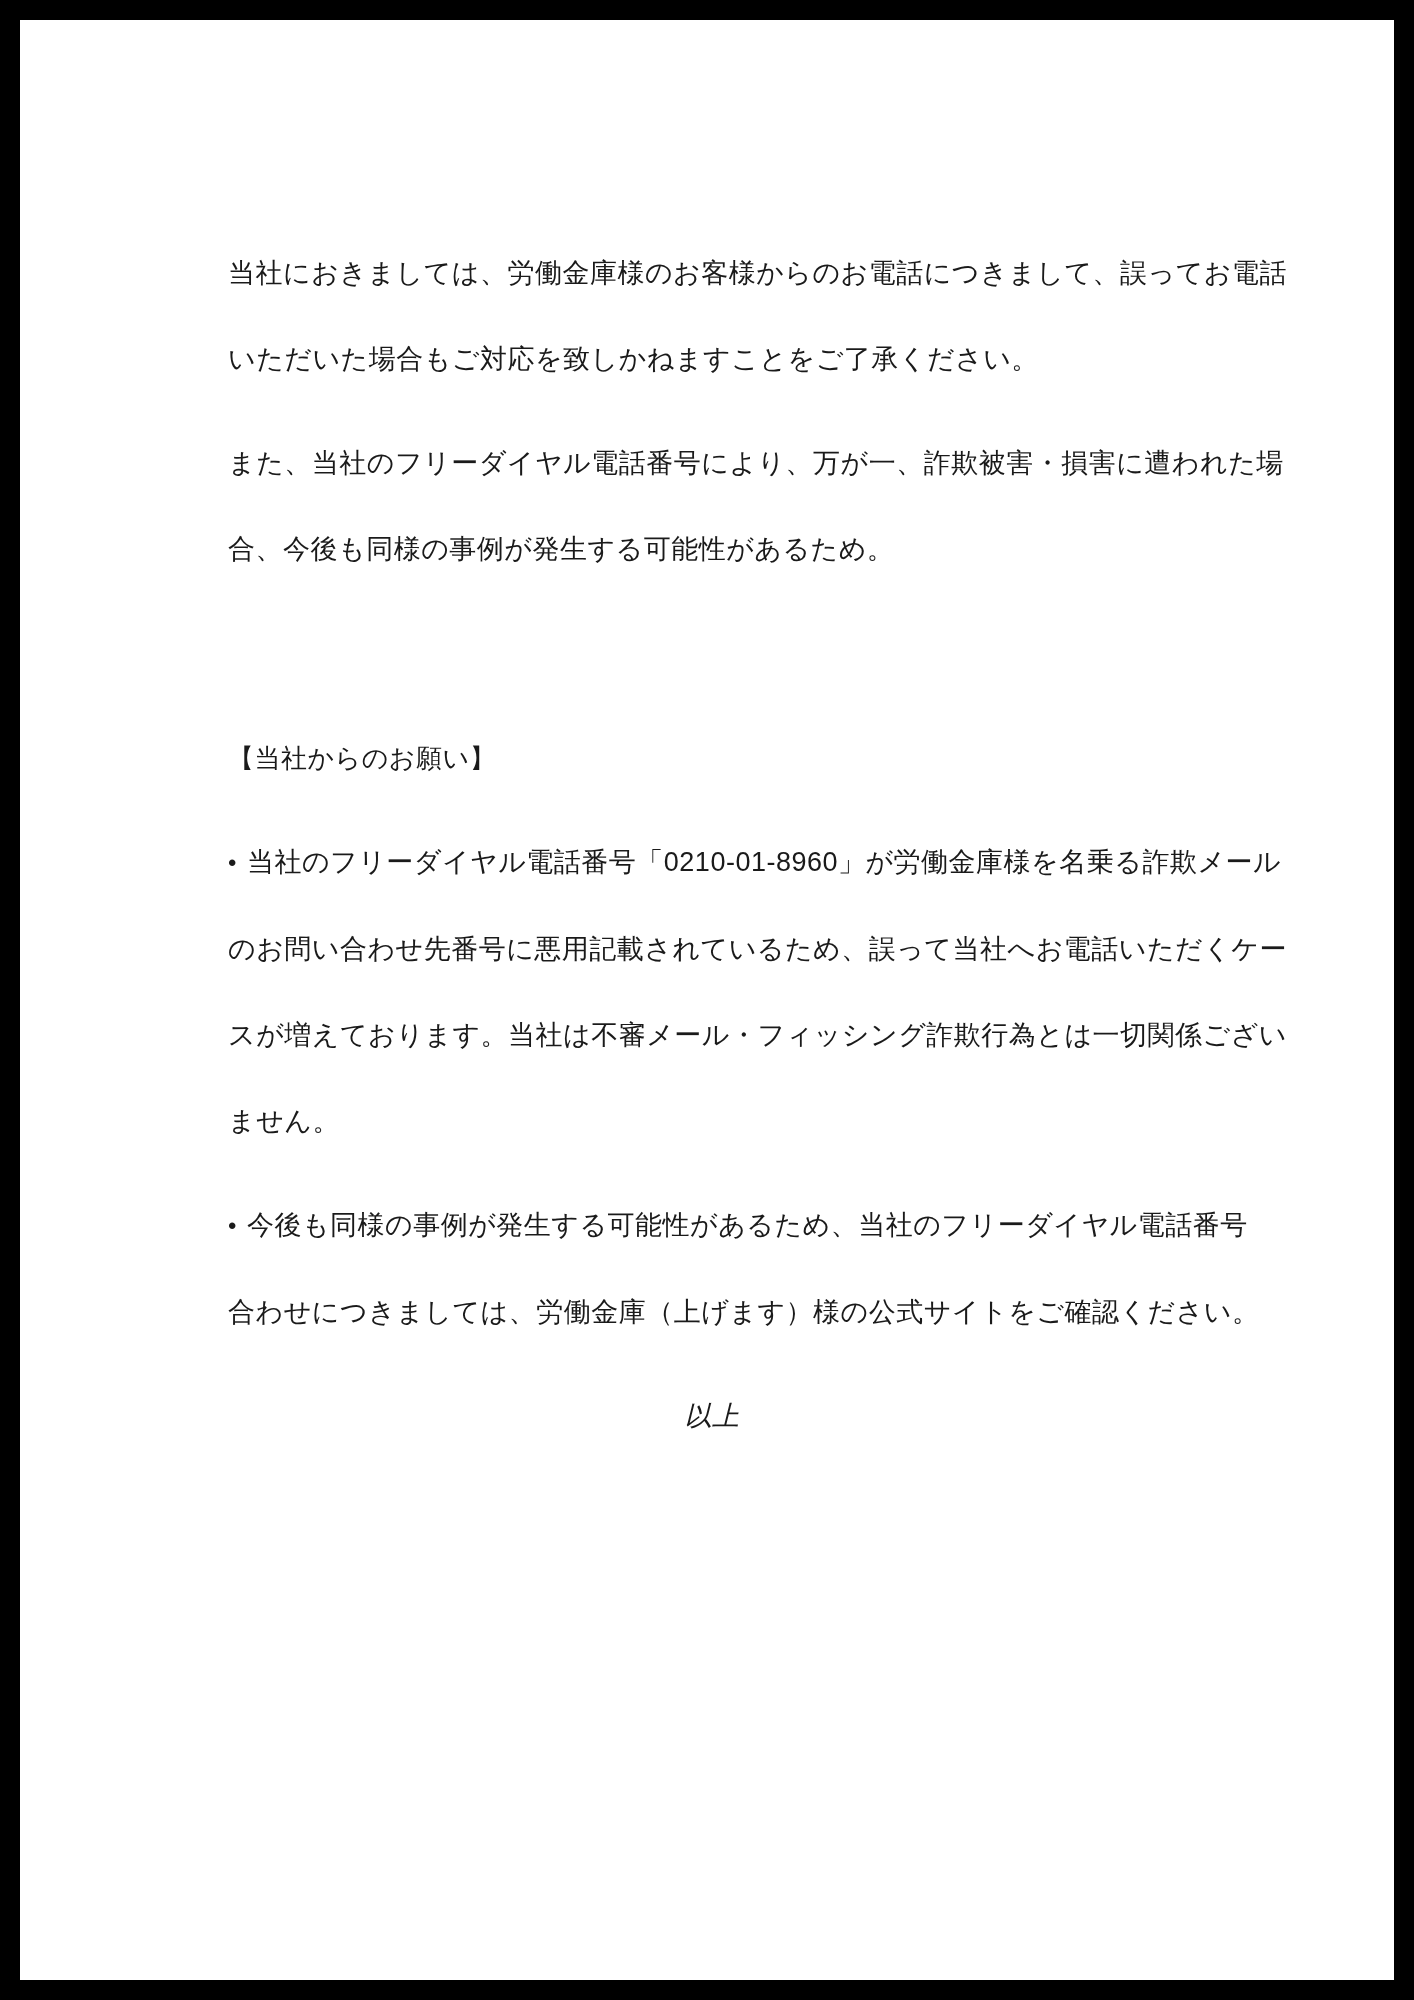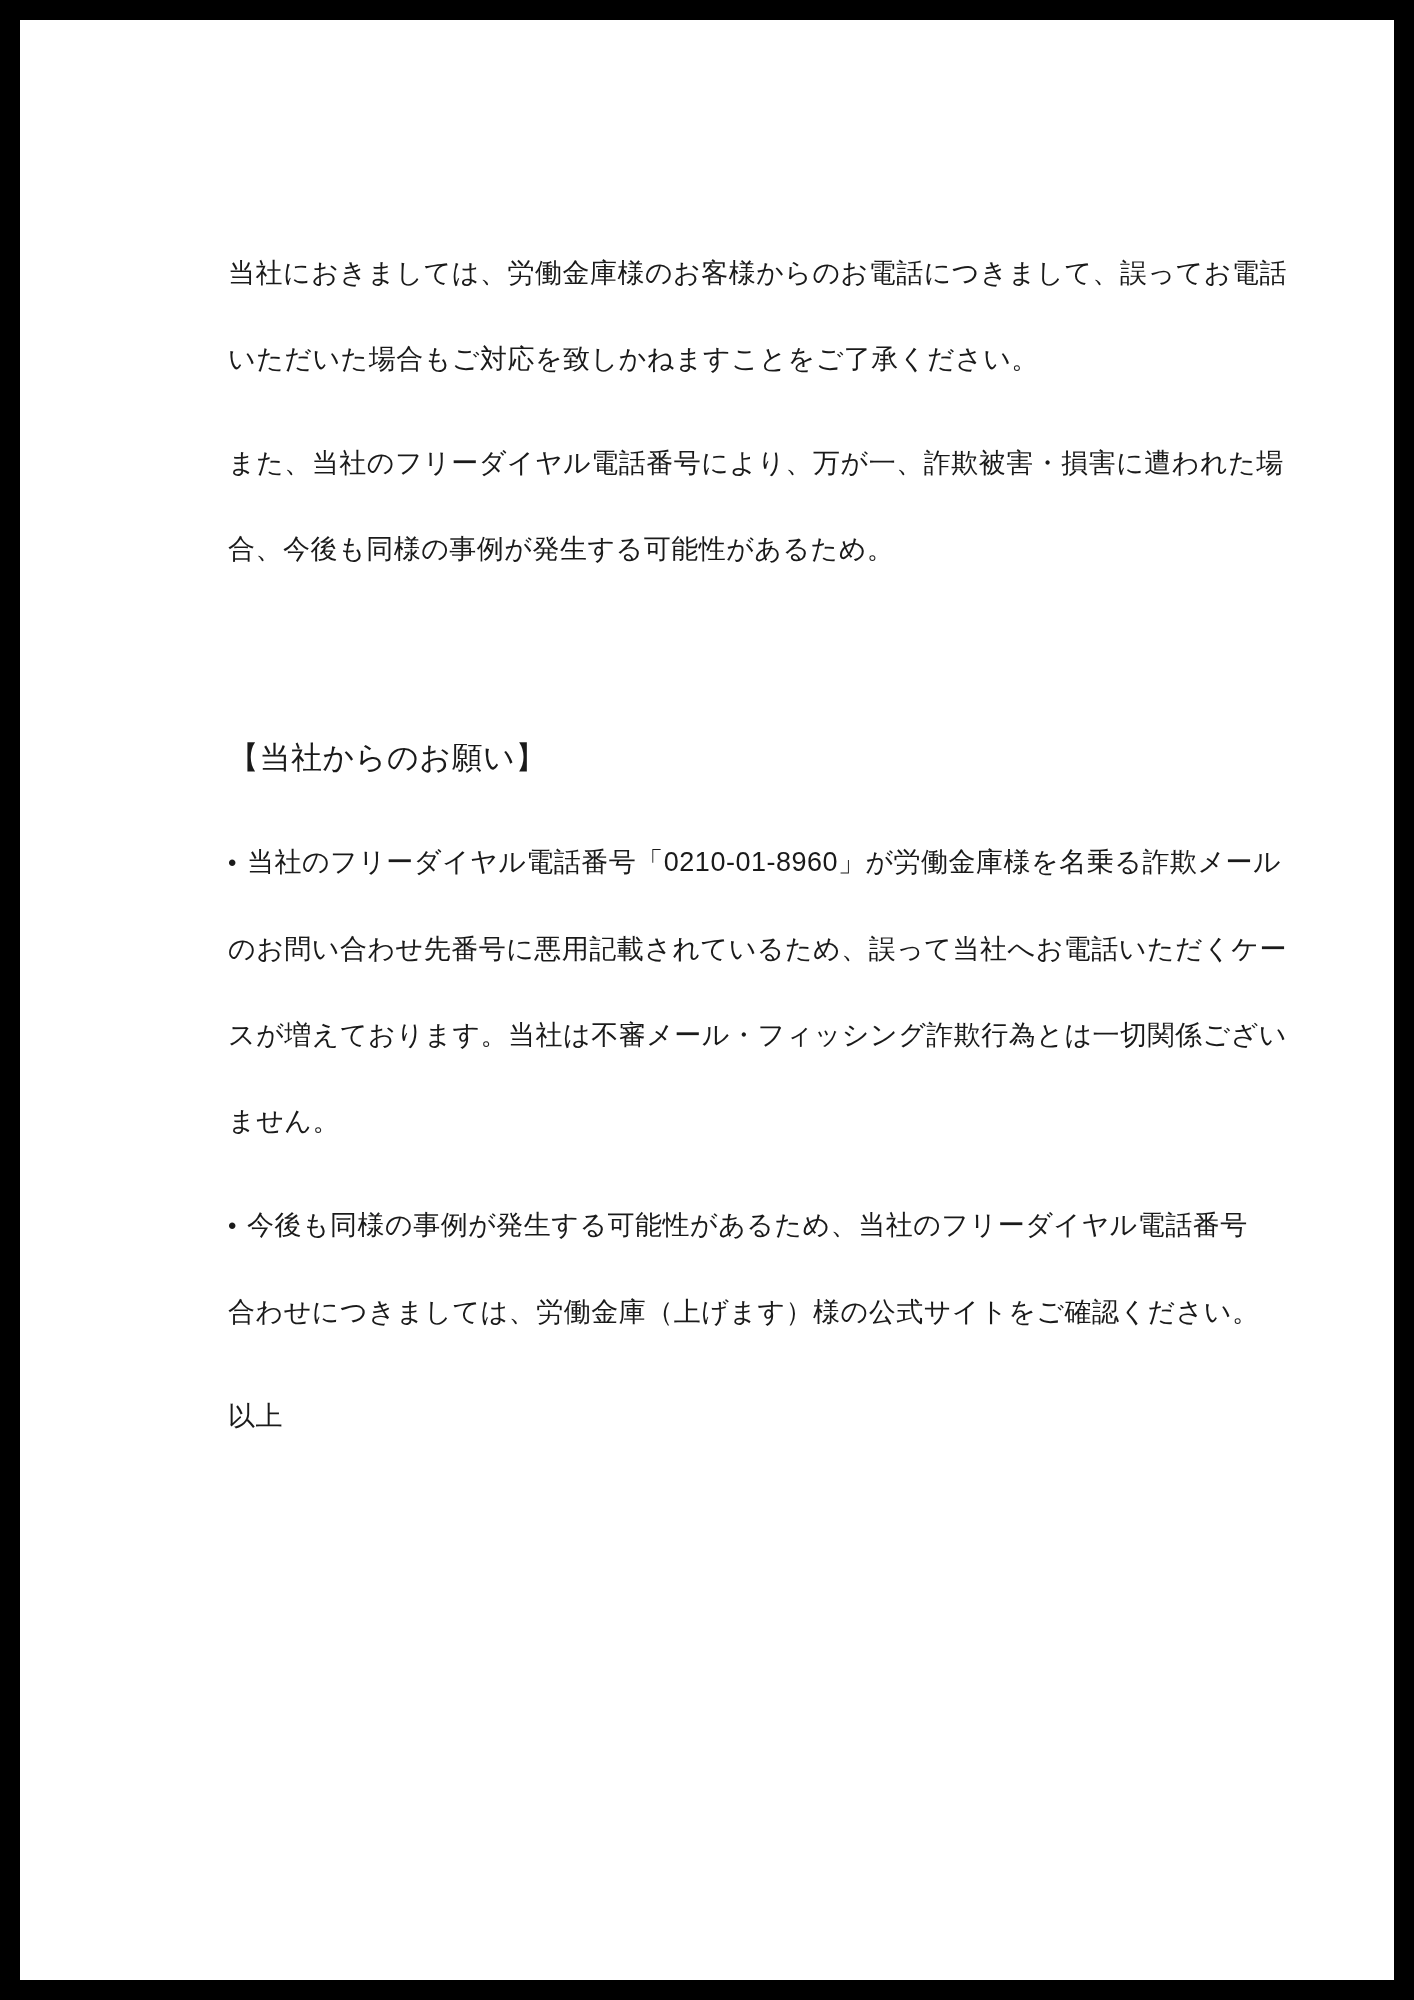--- a/index.html
+++ b/index.html
@@ -33,35 +33,36 @@
     margin-top: 123px;
   }
   .line {
     font-size: 27px;
     line-height: 86px;
     letter-spacing: 0.5px;
     white-space: nowrap;
     text-align: left;
   }
   .heading-line {
-    font-size: 31px;
+    font-size: 26px;
     line-height: 86px;
     letter-spacing: 0.5px;
     white-space: nowrap;
   }
   .bullet-marker {
     display: inline-block;
     margin-right: 10px;
     font-size: 24px;
   }
   .sign-off-line {
     font-size: 27px;
     line-height: 86px;
     letter-spacing: 0.5px;
-    text-align: left;
+    text-align: center;
+    font-style: italic;
   }
 </style>
 </head>
 <body>
 
 <div class="page">
   <div class="content">
 
     <div class="block first">
       <div class="line">当社におきましては、労働金庫様のお客様からのお電話につきまして、誤ってお電話</div>

